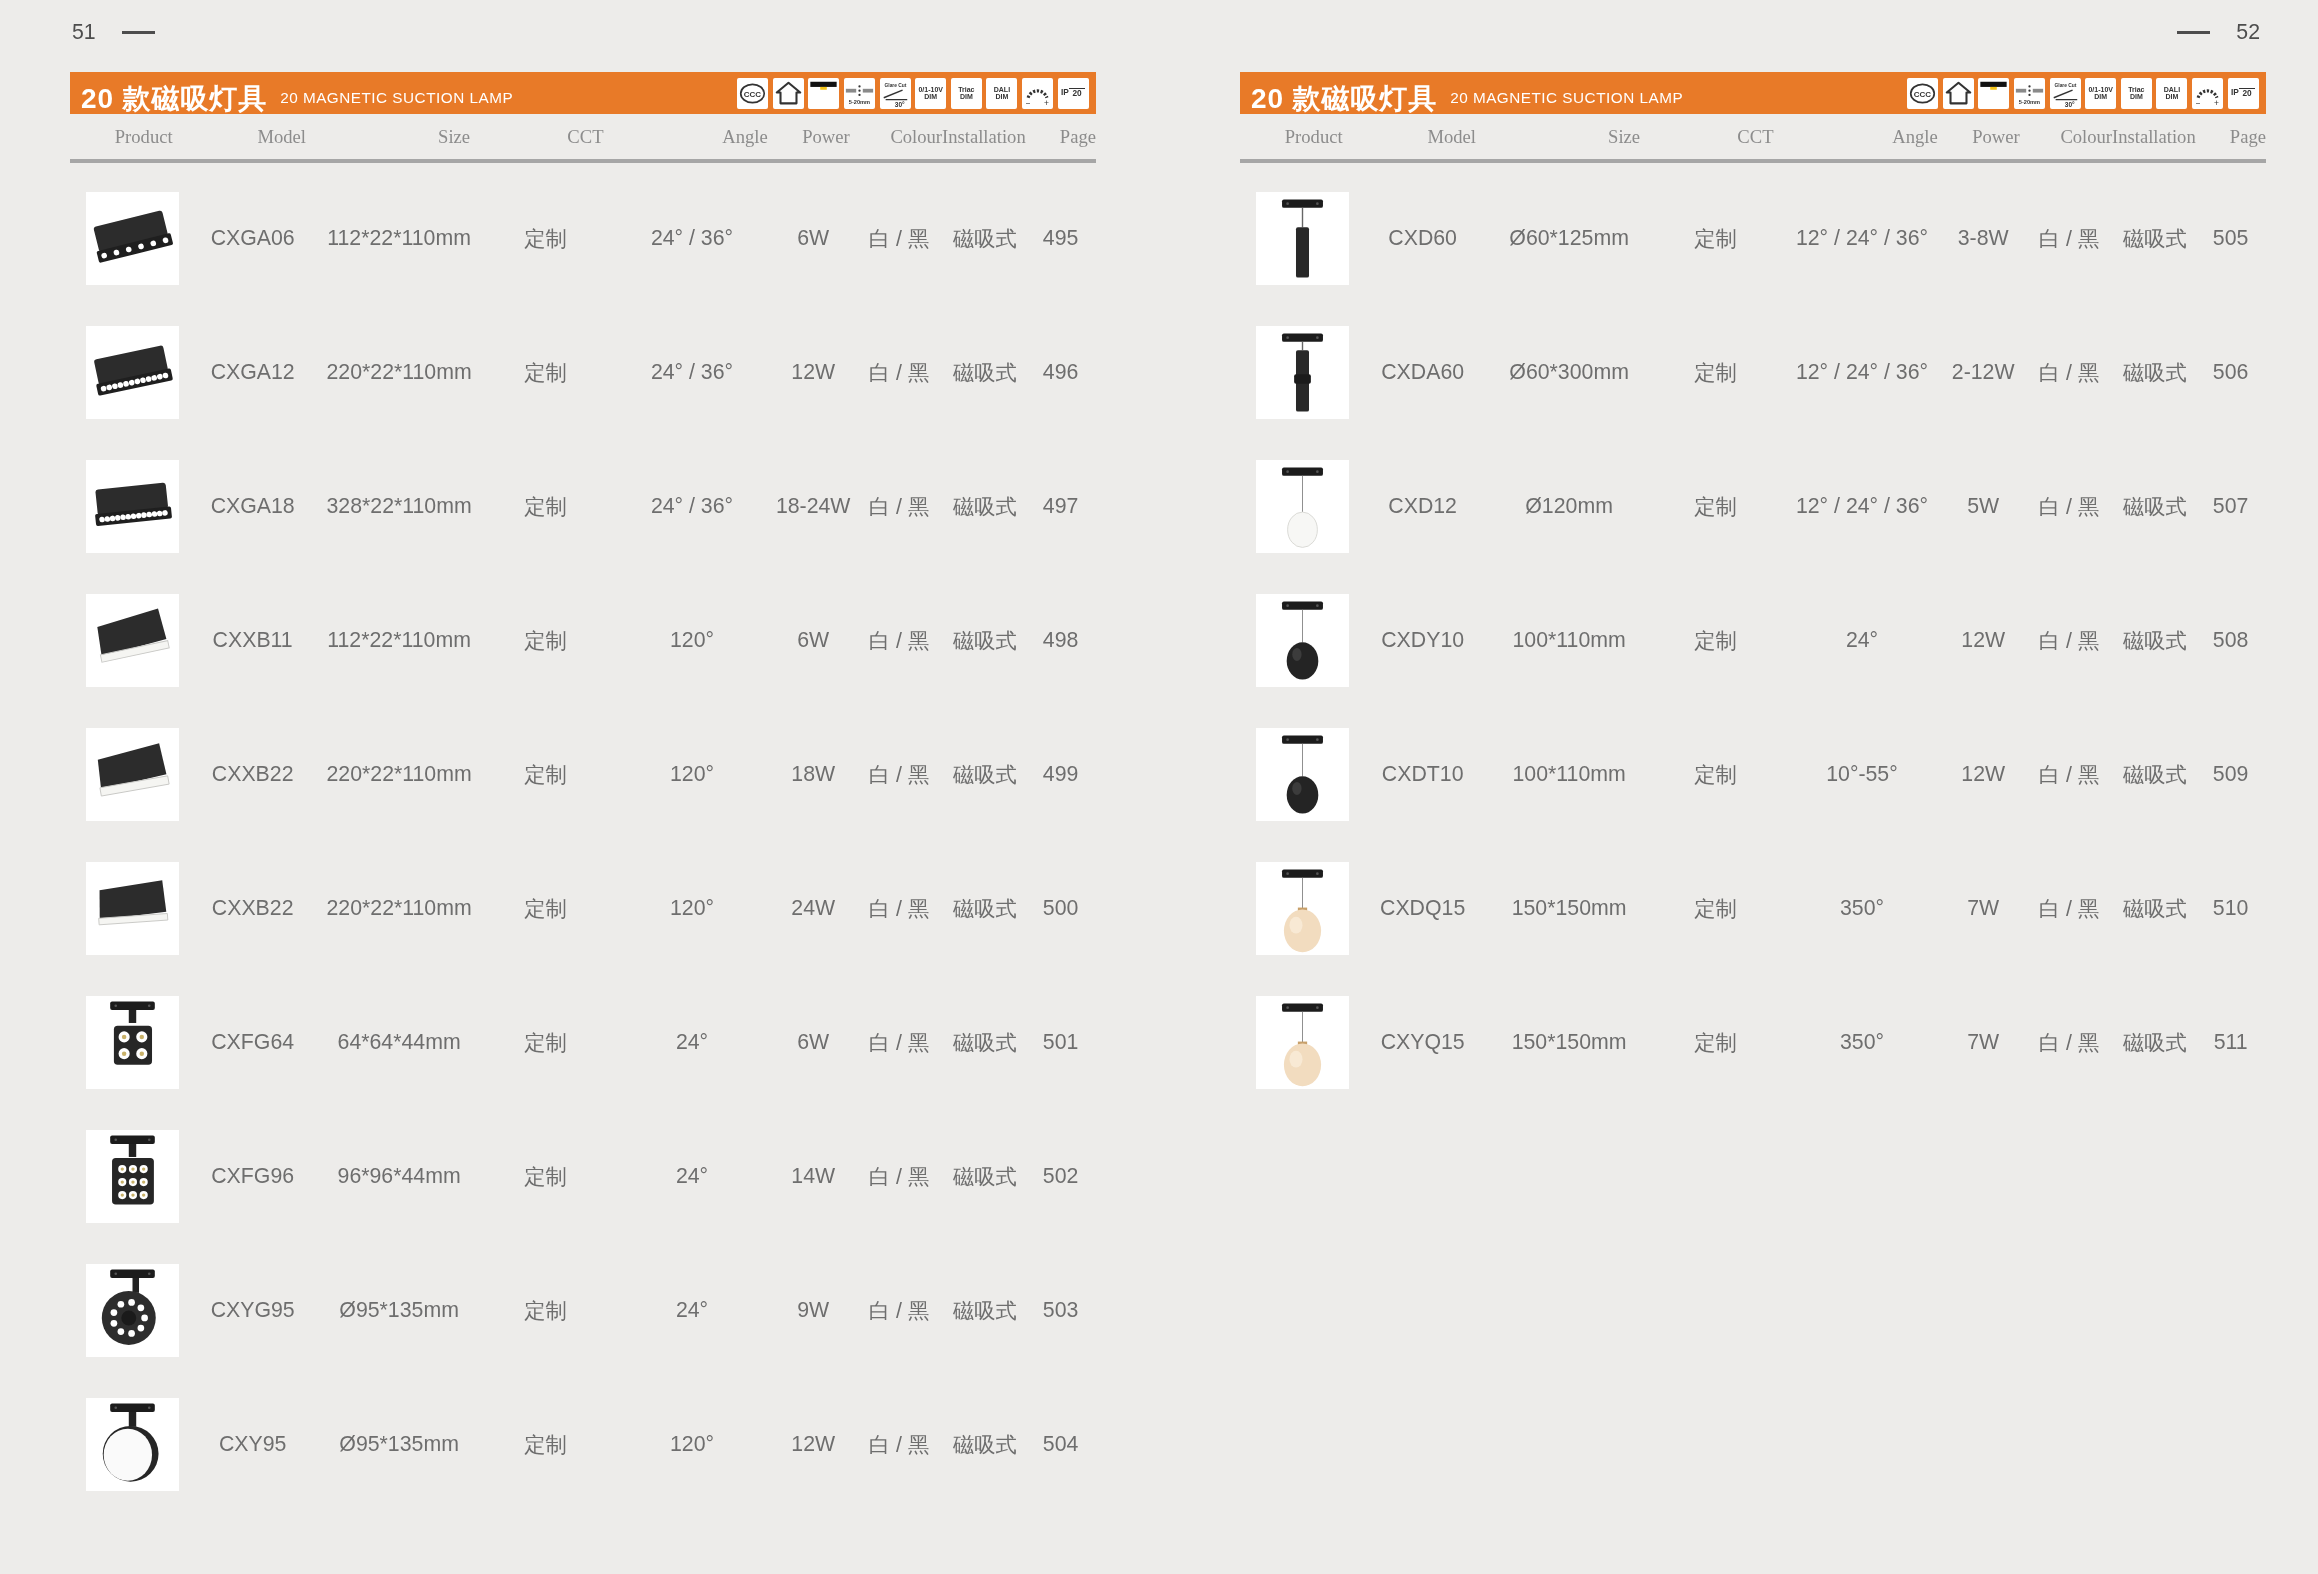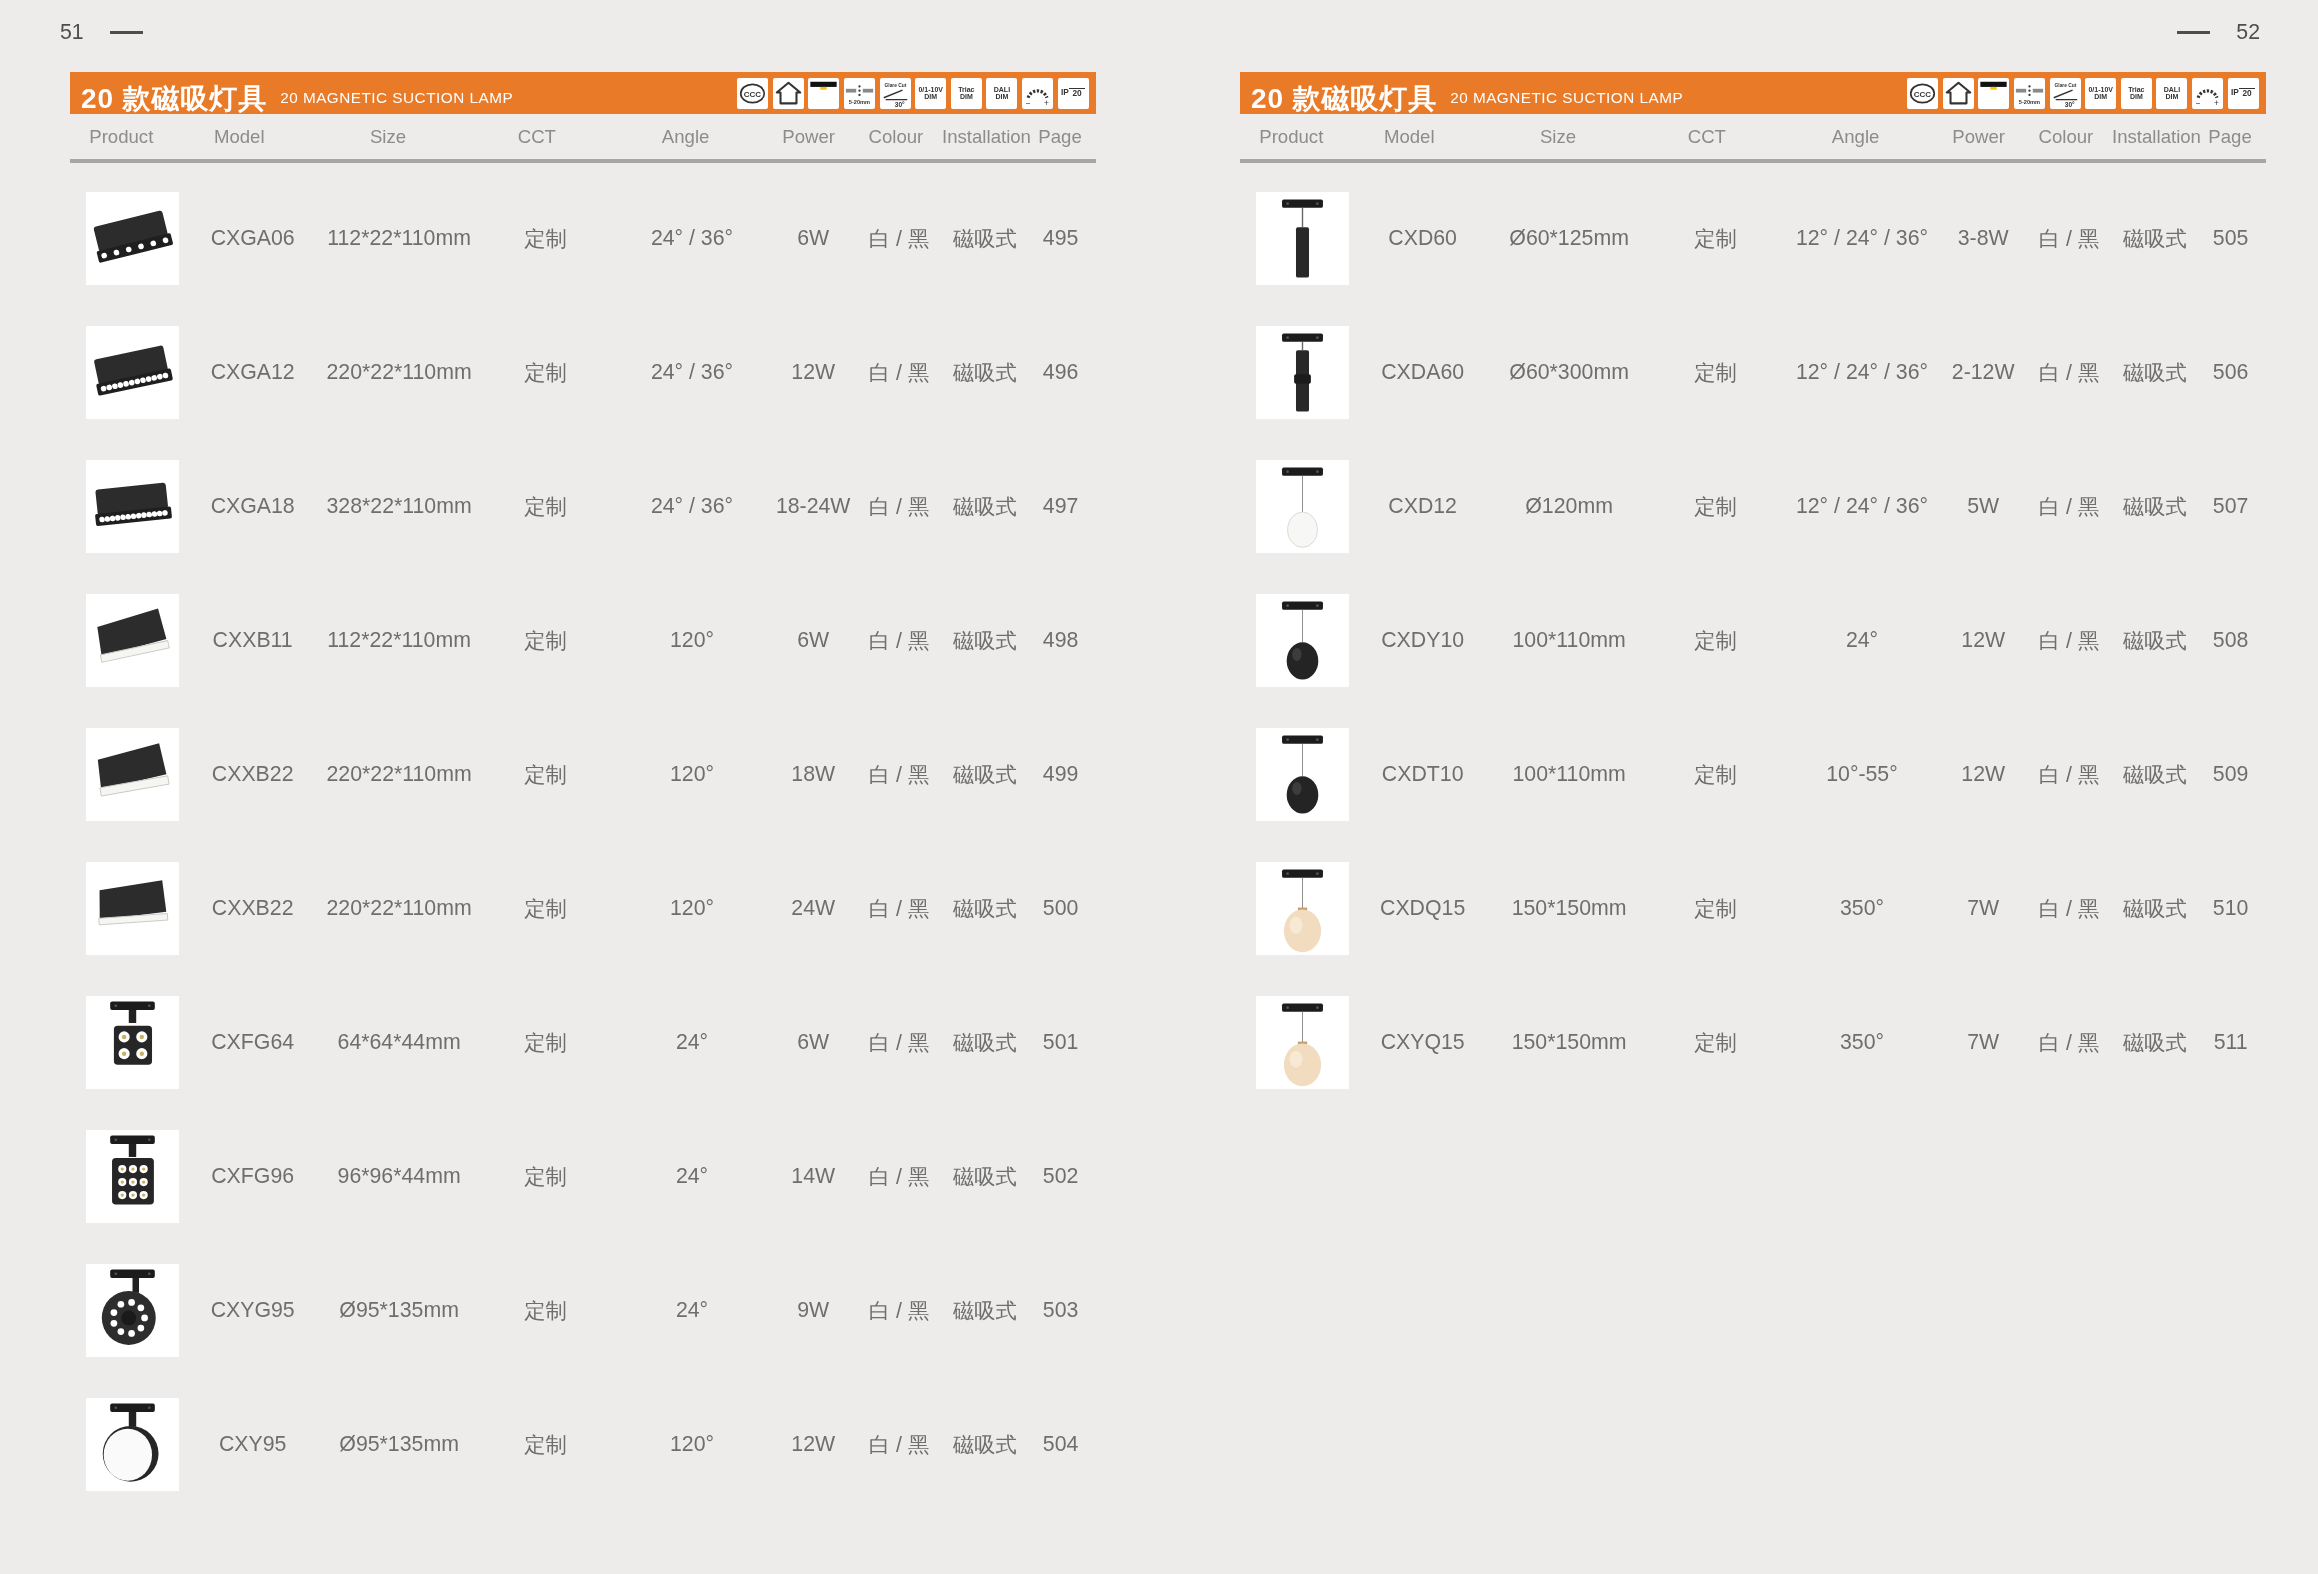--- a/index.html
+++ b/index.html
@@ -4,21 +4,21 @@
 <style>
   html,body { margin:0; padding:0; }
   body { background:#d8d8d6; font-family:"Liberation Sans", sans-serif; }
   .sheet {
     position:relative; width:2319px; height:1574px;
     background:#EDECEA; overflow:hidden;
   }
   
   .corner { position:absolute; top:20.4px; display:flex; align-items:center; gap:26px;
             color:#4d4d4d; font-size:21.3px; }
-  .corner-left { left:60px; }
+  .corner-left { left:72px; }
   .corner-right { right:59px; }
   .corner .dash { width:33px; height:2.8px; background:#4d4d4d; }
 
   
   .page { position:absolute; top:72px; width:1026px; }
   #page-0 { left:70px; }
   #page-1 { left:1240px; }
 
   .bar { height:42px; background:#E87A28; display:flex; align-items:center;
          padding:0 7.4px 0 11px; box-sizing:border-box; }
@@ -30,21 +30,21 @@
               overflow:hidden; color:#333; }
   .icon-box svg { display:block; }
   .txt2 { display:flex; flex-direction:column; align-items:center; line-height:1.05;
           font-size:7px; font-weight:bold; color:#333; text-align:center; }
   .ipfrac { display:flex; align-items:center; font-size:8.3px; font-weight:bold; color:#333; line-height:1.1; }
   .ipfrac .den { border-top:1.4px solid #333; padding:0 3.7px; }
 
   
   .grid9 { display:grid; grid-template-columns: 10% 13% 16% 13% 16% 8% 9% 8% 7%; }
   .colhead { height:45px; align-items:center; color:#8C8C8C; font-size:18.6px; }
-  .colhead > div { text-align:center; }
+  .colhead > div { text-align:right;font-family:Liberation Serif, serif; }
   .rule { height:3.7px; background:#A6A6A6; }
   .rows { margin-top:9.3px; }
   .row { align-items:center; height:134px;padding-left:16px; }
   .cell { text-align:center; color:#6E6E6E; font-size:21.3px; white-space:nowrap; }
   .product-cell { text-align:left; }
   .img-box { width:93px; height:93px; background:#fff; display:flex;
              align-items:center; justify-content:center; }
   .img-box svg { width:93px; height:93px; }
 </style>
 </head>

